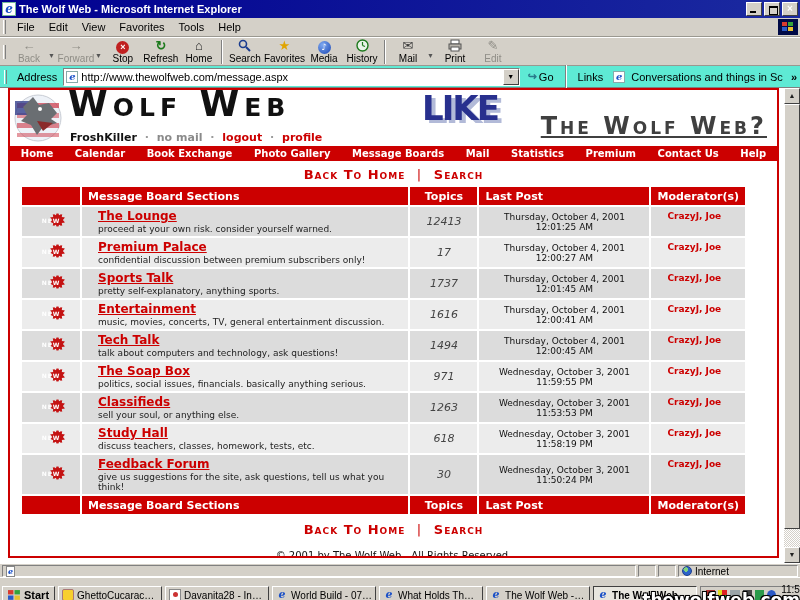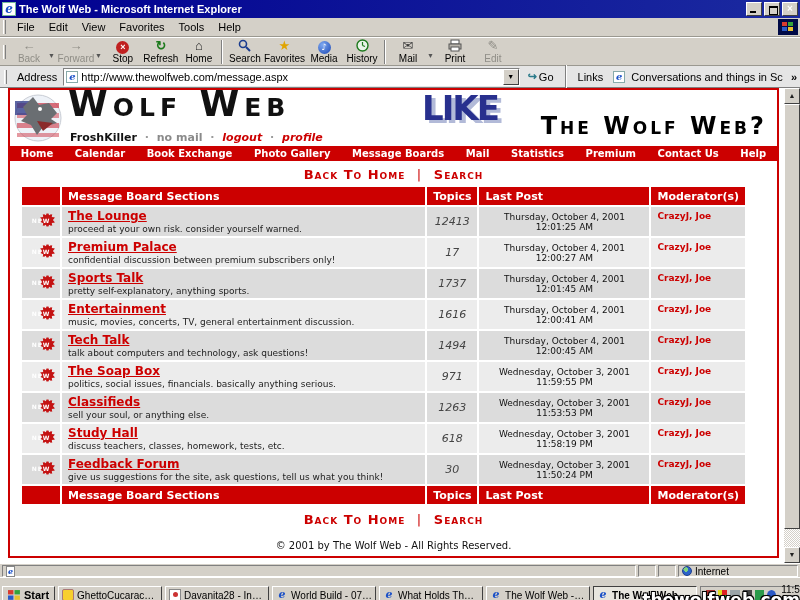--- a/index.html
+++ b/index.html
@@ -29,21 +29,21 @@
   .dd { font-size:7px; color:#555; align-self:center; margin:8px 2px 0 0; }
   .tsep { width:2px; height:24px; border-left:1px solid #808080; border-right:1px solid #fff; margin:0 3px; }
   .ic-stop { display:inline-block; width:13px; height:13px; border-radius:50%; background:#c02020; color:#fff; font:bold 9px/13px "Liberation Sans",sans-serif; text-align:center; }
   .ic-refresh { color:#1d7a1d; font-weight:bold; }
   .ic-home { color:#222; font-size:14px; }
   .ic-fav { color:#e0a400; font-size:13px; }
   .ic-media { display:inline-block; width:13px; height:13px; border-radius:50%; background:radial-gradient(circle at 35% 30%,#7da8f0,#1a46b4); color:#fff; font:bold 9px/13px "DejaVu Sans",sans-serif; text-align:center; }
   .ic-mail { color:#3a3a3a; font-size:13px; }
   .ic-edit { font-size:12px; }
 
-  .addressbar { height:22px; display:flex; align-items:center; background:#e5e5e5; border-bottom:1px solid #808080; padding:0 3px; font-size:11px; gap:4px; }
+  .addressbar { height:22px; display:flex; align-items:center; background:#5eead4; border-bottom:1px solid #808080; padding:0 3px; font-size:11px; gap:4px; }
   .addr-label { padding:0 2px; }
   .addr-input { flex:1; height:18px; background:#fff; border:1px solid; border-color:#808080 #fff #fff #808080; display:flex; align-items:center; padding-left:2px; }
   .addr-page-ico { width:12px; height:12px; background:#fff; border:1px solid #8aa; color:#1a50c8; font:italic bold 10px/10px "DejaVu Serif",serif; text-align:center; margin-right:3px; }
   .addr-input input { flex:1; border:none; outline:none; font:11px "Liberation Sans",sans-serif; background:transparent; }
   .addr-drop { width:16px; height:16px; background:#d4d0c8; border:1px solid; border-color:#fff #404040 #404040 #fff; font-size:7px; text-align:center; line-height:14px; }
   .go-btn { display:flex; align-items:center; gap:2px; padding:0 4px; background:none; border:none; font:11px "Liberation Sans",sans-serif; }
   .go-arrow { color:#2a7a8a; font-weight:bold; }
   .links-label { padding:0 4px; }
   .link-item { display:flex; align-items:center; gap:3px; padding:0 2px; max-width:176px; white-space:nowrap; overflow:hidden; }
   .chev { font-weight:bold; margin-left:2px; }
@@ -55,39 +55,39 @@
 
   .site-header { height:56px; position:relative; background:#fff; }
   .wolf-logo { position:absolute; left:3px; top:3px; }
   .logo-text { position:absolute; left:58px; top:2px; color:#111; }
   .logo-the { font-weight:bold; font-size:10px; letter-spacing:2px; text-transform:uppercase; }
   .logo-name { font-weight:bold; font-size:36px; line-height:24px; letter-spacing:5px; font-variant:small-caps; text-transform:capitalize; }
   .user-bar { position:absolute; left:60px; top:41px; font-size:11px; font-weight:bold; }
   .user-bar .u-sep { color:#9a9a9a; margin:0 4px; }
   .u-name { color:#111; }
   .u-nomail { color:#8a8a8a; }
-  .u-link { color:#cc0000;font-style:italic; }
+  .u-link { color:#cc0000; }
   .like-logo { position:absolute; left:412px; top:1px; font:900 34px/34px "DejaVu Sans",sans-serif; letter-spacing:-2px; color:#28308e; text-shadow:4px 3px 0 #b2bad8; }
-  .tagline { position:absolute; right:10px; top:22px; font-weight:bold; font-size:24px; font-variant:small-caps; letter-spacing:3px; color:#000000; }
+  .tagline { position:absolute; right:10px; top:22px; font-weight:bold; font-size:24px; font-variant:small-caps; letter-spacing:3px; color:#404040;text-decoration:underline; }
 
   .site-nav { height:15px; background:#cc0000; display:flex; align-items:center; justify-content:space-around; }
   .nav-item { color:#fff; font-weight:bold; font-size:10px; text-decoration:none; white-space:nowrap; }
 
   .quick-links { text-align:center; padding:6px 14px 3px; font-weight:bold; font-size:13px; font-variant:small-caps; letter-spacing:1px; color:#cc0000; }
   .quick-links a { color:#cc0000; text-decoration:none; }
   .ql-div { color:#cc0000; margin:0 6px; font-weight:normal; }
 
   .board-table { width:727px; margin:0 10px; border-spacing:2px; border-collapse:separate; }
   .hd { background:#cc0000; color:#fff; font-weight:bold; font-size:11px; height:18px; padding:1px 6px; text-align:left; }
   .hd.c { text-align:center; }
   .col-icon { width:30px; }
   .col-top { width:48px; }
   .col-lp { width:170px; }
   .col-mod { width:84px; }
-  .board-row td { padding:2px 6px; height:27px; }
+  .board-row td { padding:2px 16px; height:27px; }
   .board-row:nth-child(odd) td { background:#dcdcdc; }
   .board-row:nth-child(even) td { background:#ececec; }
   .c-icon { text-align:center; }
   .board-link { color:#cc0000; font-weight:bold; font-size:12px; text-decoration:underline; }
   .board-desc { font-size:9px; color:#222; margin-top:1px; }
   .c-top { text-align:center; font-size:11px; color:#444;font-style:italic; }
   .c-lp { text-align:center; font-size:9px; color:#111; }
   .c-mod { color:#cc0000; font-weight:bold; font-size:9px; vertical-align:top; padding-top:4px !important; }
 
   .new-burst { position:relative; display:inline-block; width:26px; height:14px; }

